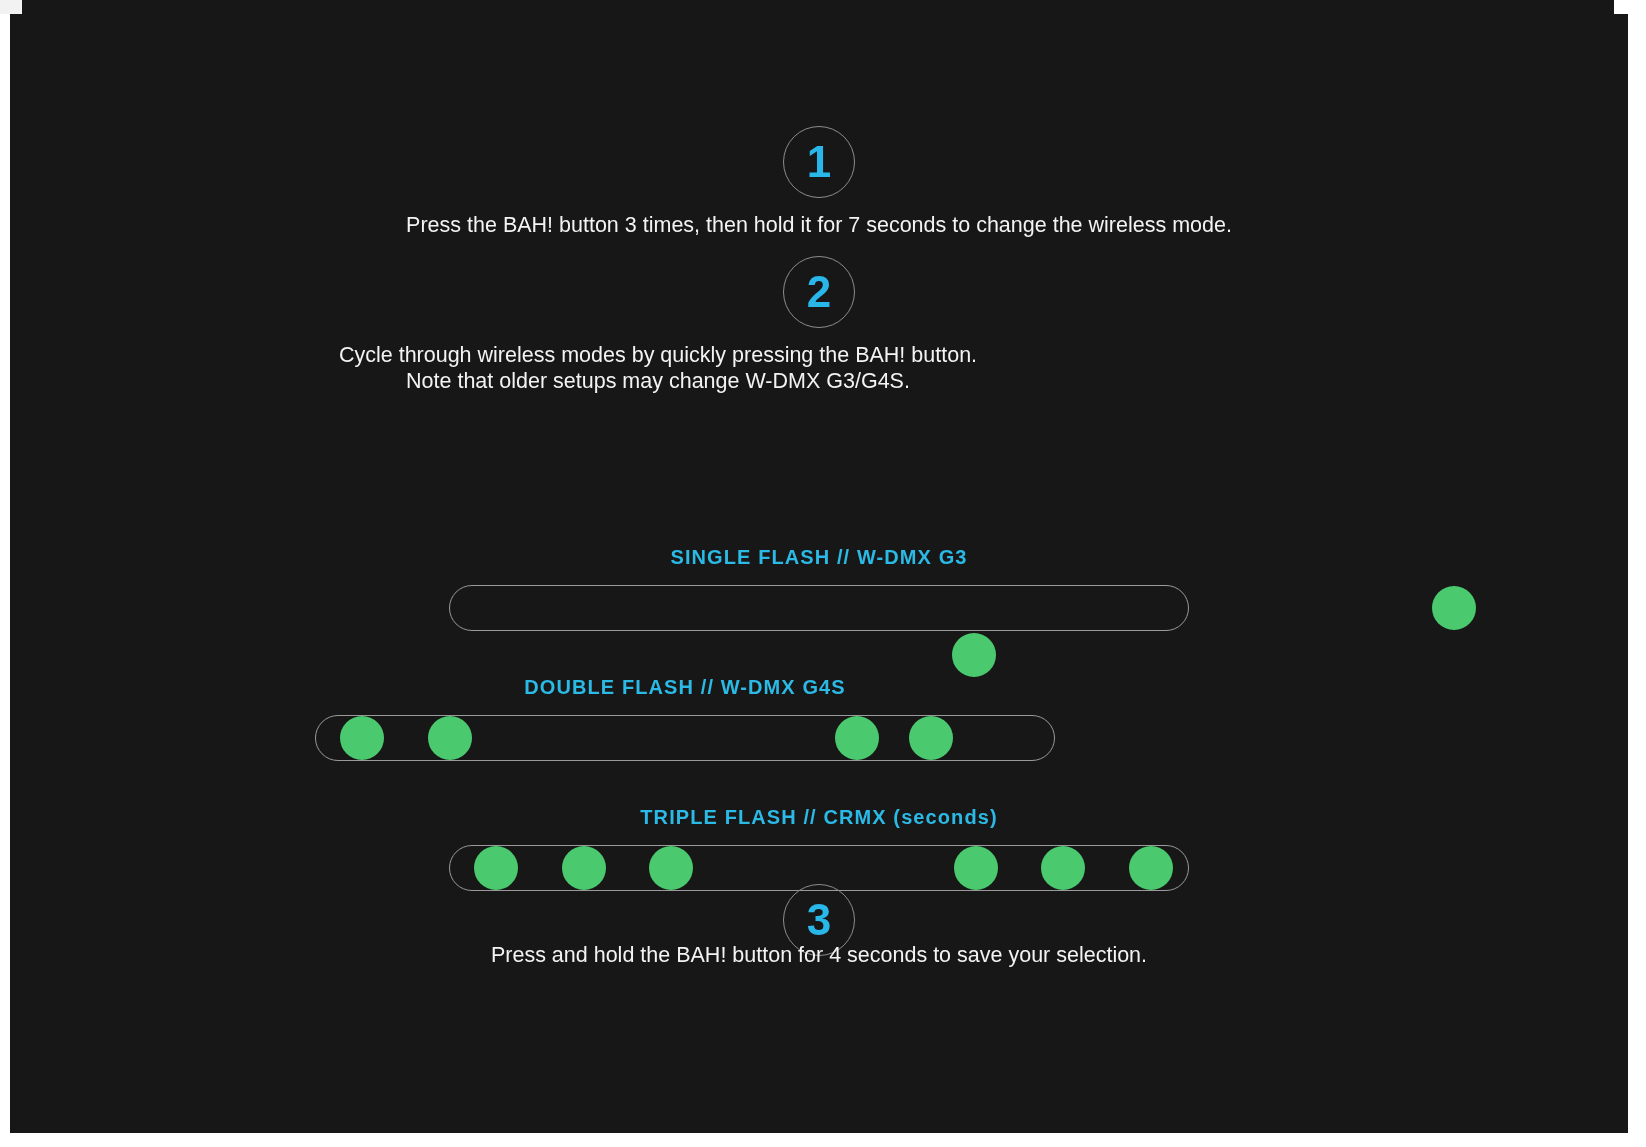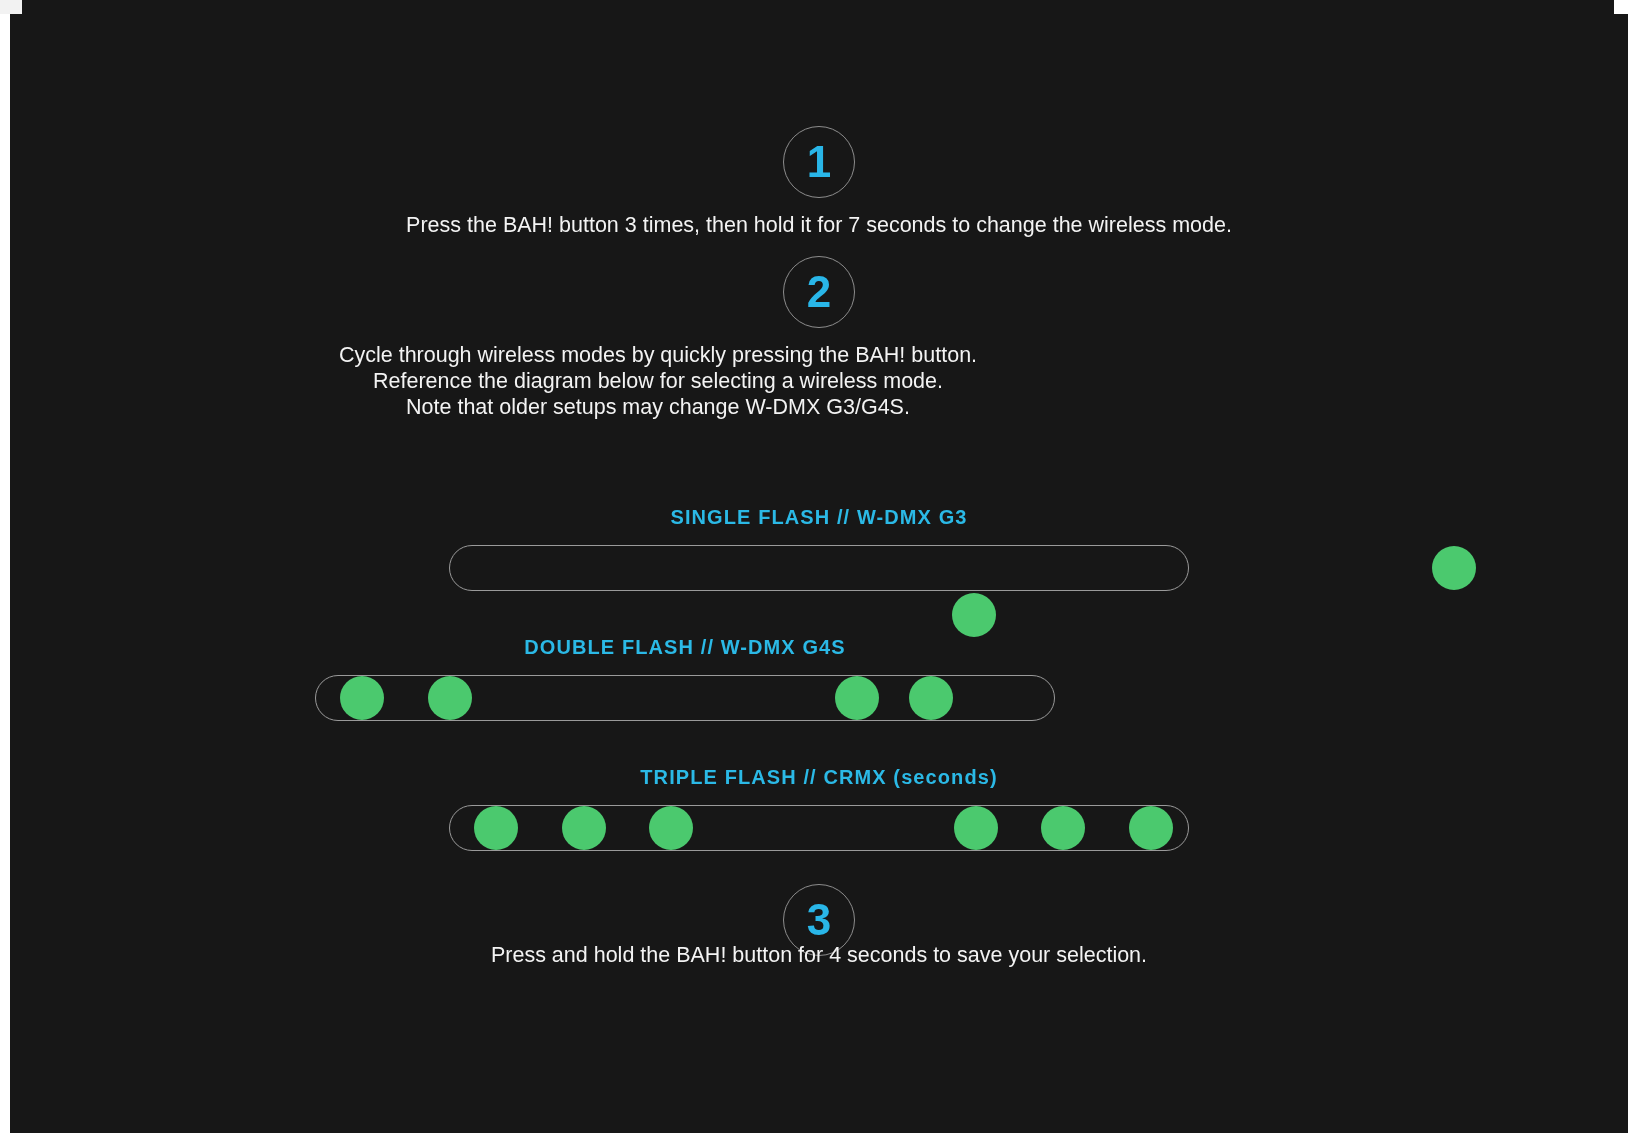--- a/index.html
+++ b/index.html
@@ -96,20 +96,21 @@
   }
 
   
   .mode-label {
     color: #2bb9e6;
     font-size: 20px;
     font-weight: bold;
     letter-spacing: 1.1px;
     text-align: center;
     font-family: "Liberation Sans", sans-serif;
+    margin-top: 40px;
   }
 
   .track-wrap {
     position: relative;
     width: 740px;
     height: 46px;
     margin: 0 auto;
   }
   .track {
     position: absolute;
@@ -155,21 +156,20 @@
     <div class="abs instruction" style="left:0; top:198px; width:1618px;">Press the BAH! button 3 times, then hold it for 7 seconds to change the wireless mode.</div>
 
     <div class="abs" style="left:0; top:242px; width:1618px;">
       <div class="step-badge">
         <span class="step-badge-num">2</span>
       </div>
     </div>
 
     <div class="abs" style="left:0; top:328px; width:1296px;">
       <div class="instruction">Cycle through wireless modes by quickly pressing the BAH! button.</div>
-      <div class="instruction">Reference the diagram below for selecting a wireless mode.</div>
       <div class="instruction">Note that older setups may change W-DMX G3/G4S.</div>
     </div>
 
     <div class="abs" style="left:0; top:492px; width:1618px;">
       <div class="mode-label">SINGLE FLASH // W-DMX G3</div>
       <div class="track-wrap" style="margin-top:16px;">
         <div class="track"></div>
         <div class="dot" style="left:503px; top:48px;"></div>
         <div class="dot" style="left:983px; top:1px;"></div>
       </div>

